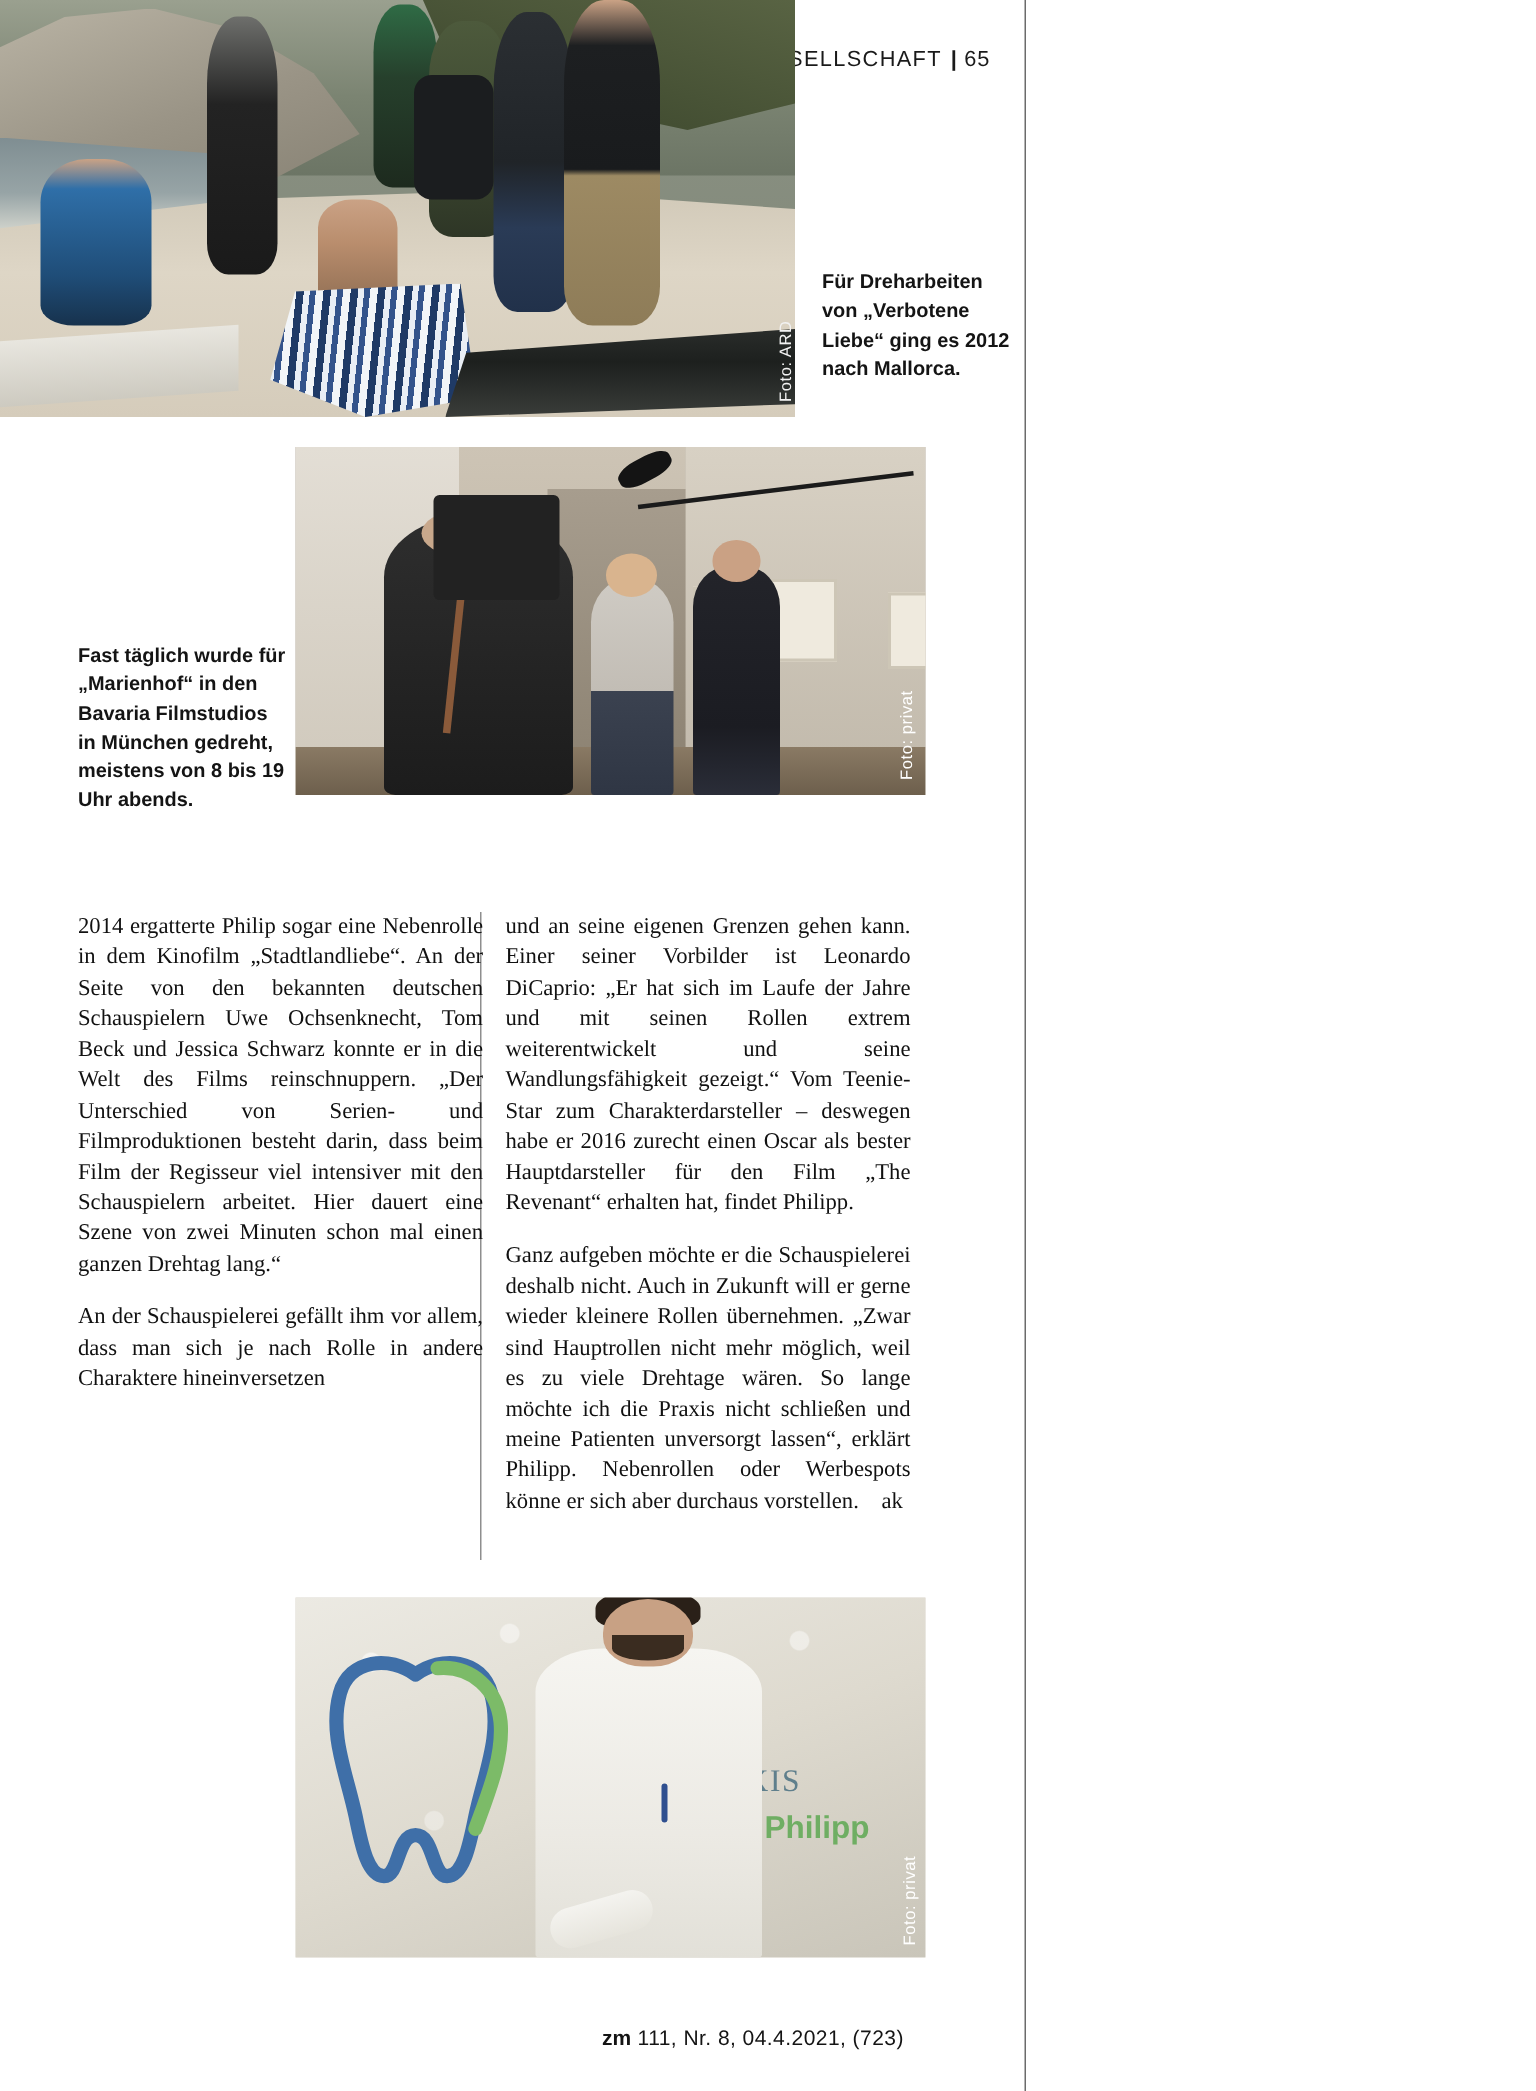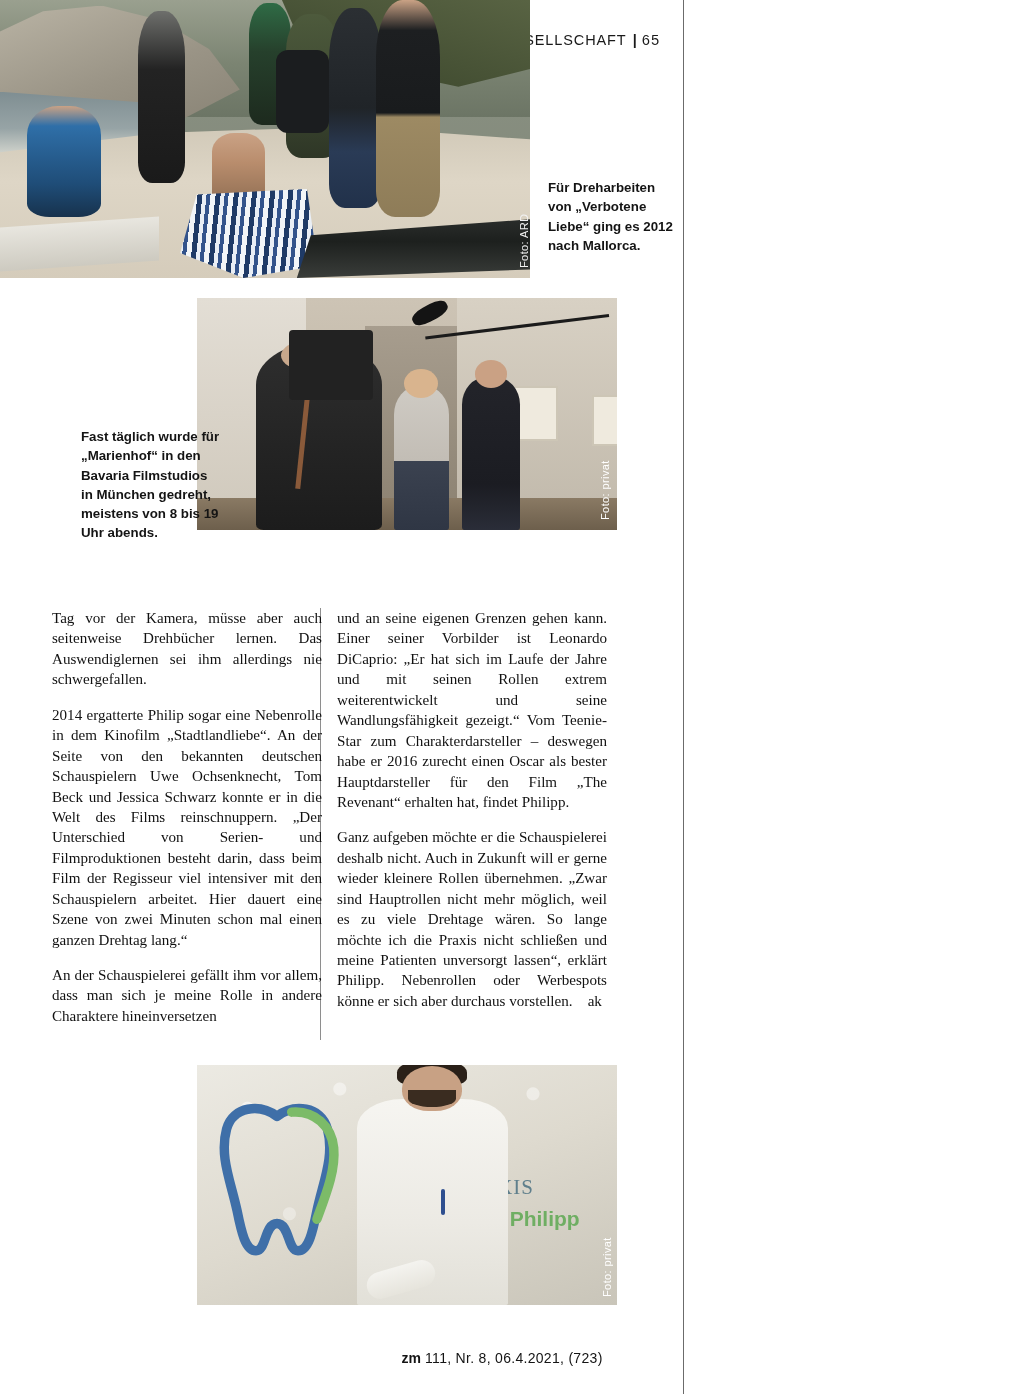--- a/index.html
+++ b/index.html
@@ -42,21 +42,20 @@
     letter-spacing: 0.9px;
     color: #1a1a1a;
     white-space: nowrap;
   }
   .running-head .rh-sep {
     font-weight: bold;
     margin: 0 4px 0 6px;
   }
   .running-head .rh-page {
     letter-spacing: 0.5px;
-    font-family: Liberation Mono, monospace;
   }
 
   
   .photo {
     position: absolute;
     overflow: hidden;
   }
   .photo-credit {
     position: absolute;
     font-family: "Liberation Sans", sans-serif;
@@ -237,21 +236,21 @@
   
   .caption {
     position: absolute;
     font-family: "Liberation Sans", sans-serif;
     font-size: 13.3px;
     line-height: 1.45;
     color: #141414;
     font-weight: bold;
   }
   #caption-beach { left: 548px; top: 178px; width: 132px; }
-  #caption-marienhof { left: 52px; top: 427px; width: 140px; margin-left: 29px; }
+  #caption-marienhof { left: 52px; top: 427px; width: 140px; }
   #caption-praxis { left: 52px; top: 1153px; width: 140px; }
 
   
   .col {
     position: absolute;
     top: 608px;
     width: 270px;
     font-family: "Liberation Serif", serif;
     font-size: 15.1px;
     line-height: 1.355;
@@ -378,28 +377,27 @@
   </div>
 
   <div class="caption" id="caption-beach">Für Dreharbeiten von „Verbotene Liebe“ ging es 2012 nach Mallorca.</div>
 
   <div class="caption" id="caption-marienhof">Fast täglich wurde für „Marienhof“ in den Bavaria Filmstudios in München gedreht, meistens von 8 bis 19 Uhr abends.</div>
 
 
   <div class="col-rule"></div>
 
   <div class="col" id="col-left">
-    <p>Tag vor der Kamera, müsse aber auch seitenweise Drehbücher lernen. Das Auswendiglernen sei ihm allerdings nie schwergefallen.</p>
     <p>2014 ergatterte Philip sogar eine Nebenrolle in dem Kinofilm „Stadtlandliebe“. An der Seite von den bekannten deutschen Schauspielern Uwe Ochsenknecht, Tom Beck und Jessica Schwarz konnte er in die Welt des Films reinschnuppern. „Der Unterschied von Serien- und Filmproduktionen besteht darin, dass beim Film der Regisseur viel intensiver mit den Schauspielern arbeitet. Hier dauert eine Szene von zwei Minuten schon mal einen ganzen Drehtag lang.“</p>
-    <p>An der Schauspielerei gefällt ihm vor allem, dass man sich je meine Rolle in andere Charaktere hineinversetzen</p>
+    <p>An der Schauspielerei gefällt ihm vor allem, dass man sich je nach Rolle in andere Charaktere hineinversetzen</p>
   </div>
 
   <div class="col" id="col-right">
     <p>und an seine eigenen Grenzen gehen kann. Einer seiner Vorbilder ist Leonardo DiCaprio: „Er hat sich im Laufe der Jahre und mit seinen Rollen extrem weiterentwickelt und seine Wandlungsfähigkeit gezeigt.“ Vom Teenie-Star zum Charakterdarsteller – deswegen habe er 2016 zurecht einen Oscar als bester Hauptdarsteller für den Film „The Revenant“ erhalten hat, findet Philipp.</p>
     <p><span>Ganz aufgeben möchte er die Schauspielerei deshalb nicht. Auch in Zukunft will er gerne wieder kleinere Rollen übernehmen. „Zwar sind Hauptrollen nicht mehr möglich, weil es zu viele Drehtage wären. So lange möchte ich die Praxis nicht schließen und meine Patienten unversorgt lassen“, erklärt Philipp. Nebenrollen oder Werbespots könne er sich aber durchaus vorstellen.</span><span class="author-initials">    </span><span class="author-initials">ak</span></p>
   </div>
 
   <div class="footer">
     <span class="zm">zm</span>
-    <span>111, Nr. 8, 06.4.2021, (723)</span>
+    <span>111, Nr. 8, 04.4.2021, (723)</span>
   </div>
 
 </div>
 
 </body></html>

